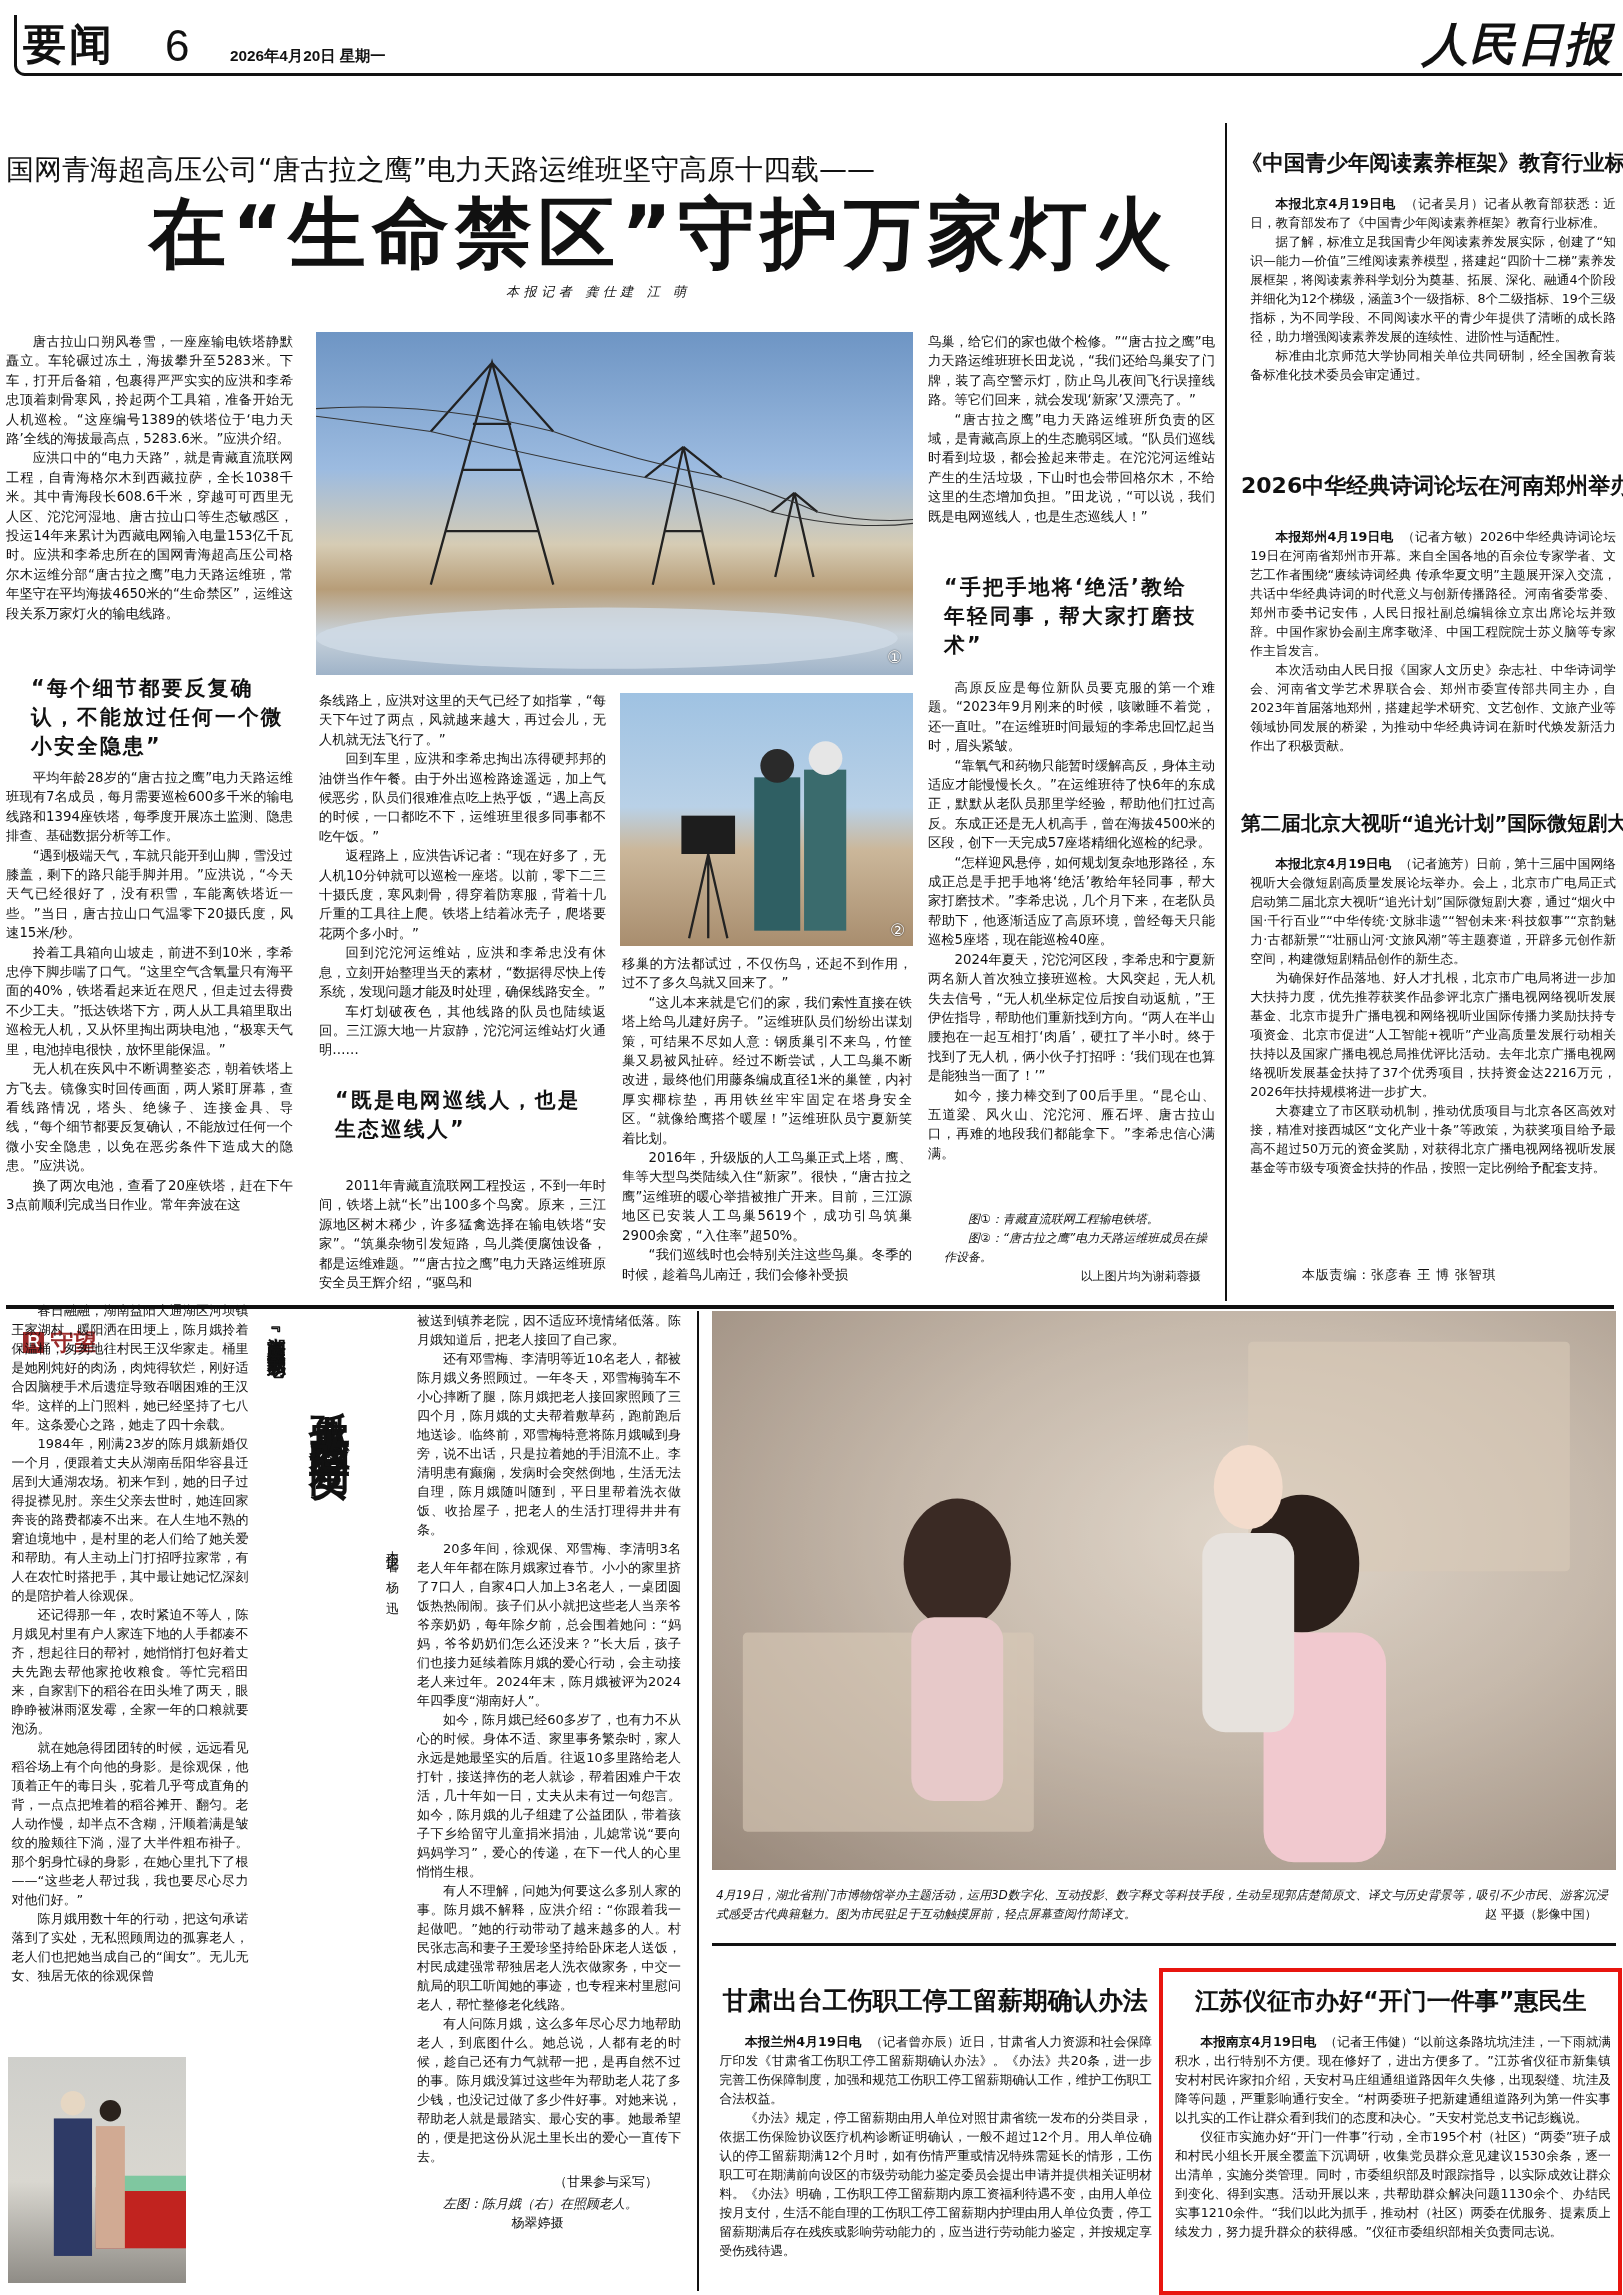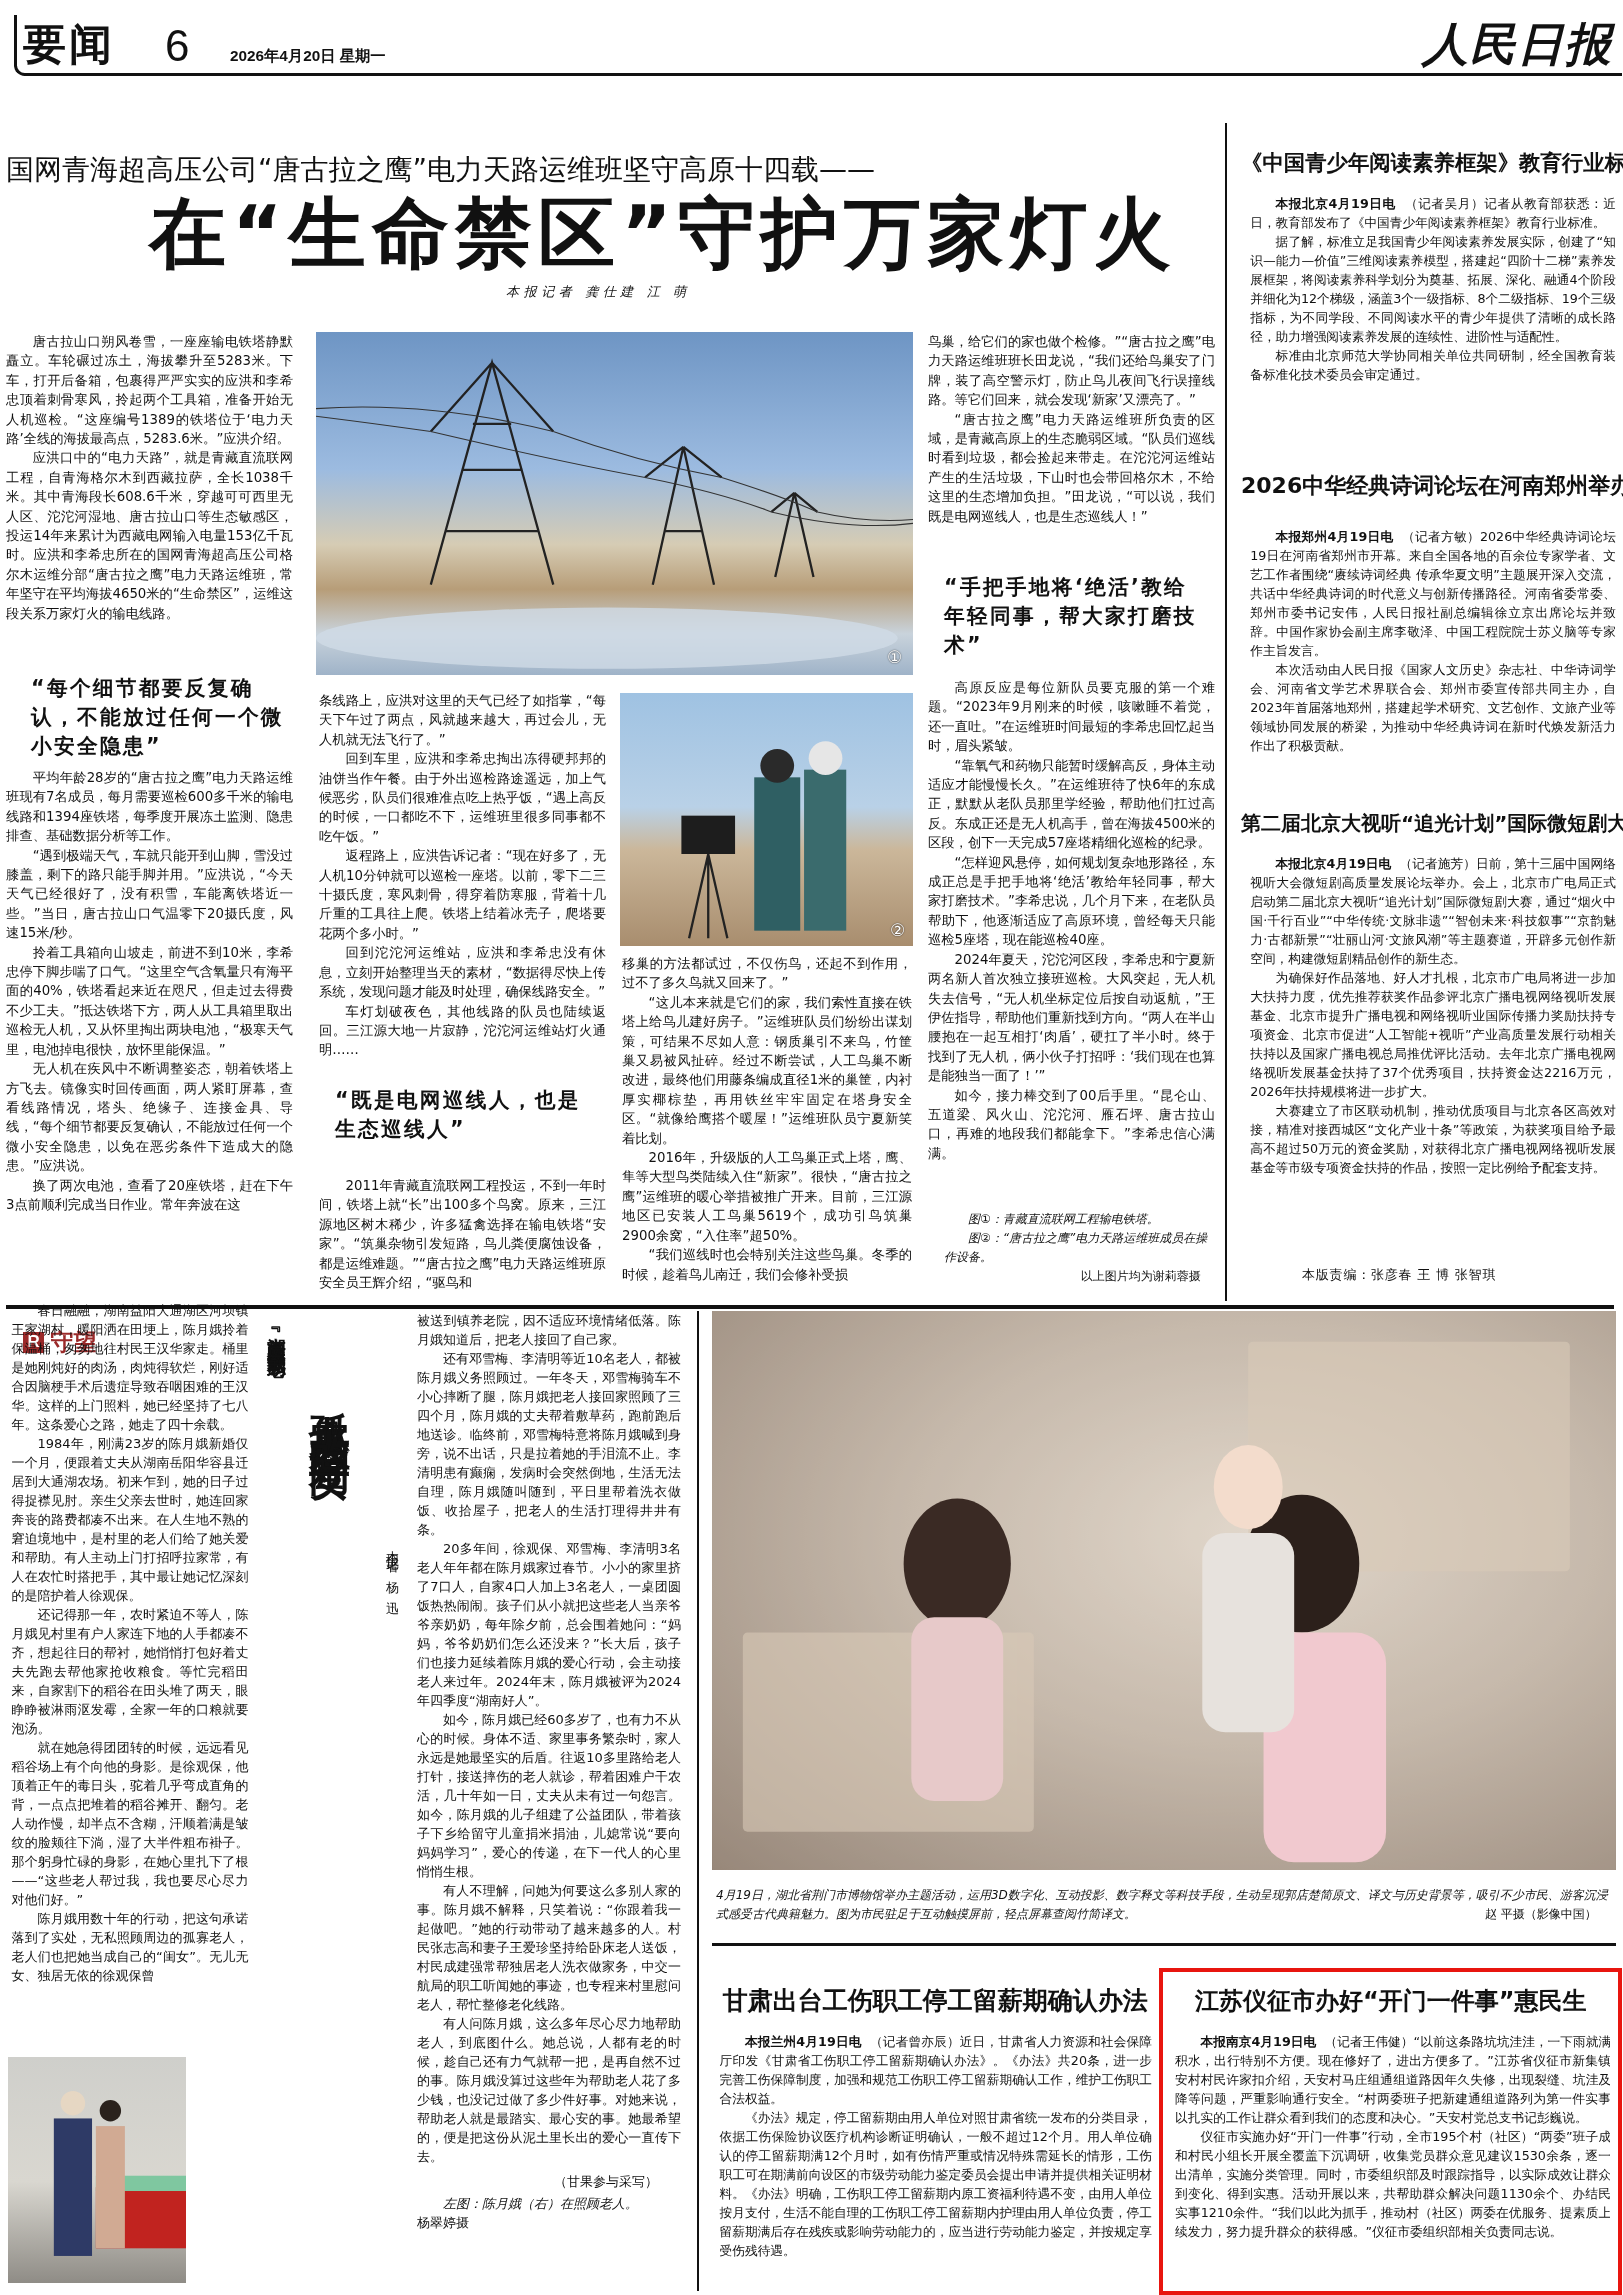--- a/index.html
+++ b/index.html
@@ -179,25 +179,25 @@
     <rect x="115" y="90" width="38" height="160" fill="#d1aa93"></rect>
     <circle cx="134" cy="70" r="14" fill="#2a221c"></circle>
   </svg>
 </div>
 
 <div class="abs txt" style="left:417px;top:1311px;width:264px;font-size:13px;line-height:19px;">
   <p style="text-indent:0">被送到镇养老院，因不适应环境情绪低落。陈月娥知道后，把老人接回了自己家。</p>
   <p>还有邓雪梅、李清明等近10名老人，都被陈月娥义务照顾过。一年冬天，邓雪梅骑车不小心摔断了腿，陈月娥把老人接回家照顾了三四个月，陈月娥的丈夫帮着敷草药，跑前跑后地送诊。临终前，邓雪梅特意将陈月娥喊到身旁，说不出话，只是拉着她的手泪流不止。李清明患有癫痫，发病时会突然倒地，生活无法自理，陈月娥随叫随到，平日里帮着洗衣做饭、收拾屋子，把老人的生活打理得井井有条。</p>
   <p>20多年间，徐观保、邓雪梅、李清明3名老人年年都在陈月娥家过春节。小小的家里挤了7口人，自家4口人加上3名老人，一桌团圆饭热热闹闹。孩子们从小就把这些老人当亲爷爷亲奶奶，每年除夕前，总会围着她问：“妈妈，爷爷奶奶们怎么还没来？”长大后，孩子们也接力延续着陈月娥的爱心行动，会主动接老人来过年。2024年末，陈月娥被评为2024年四季度“湖南好人”。</p>
   <p>如今，陈月娥已经60多岁了，也有力不从心的时候。身体不适、家里事务繁杂时，家人永远是她最坚实的后盾。往返10多里路给老人打针，接送摔伤的老人就诊，帮着困难户干农活，几十年如一日，丈夫从未有过一句怨言。如今，陈月娥的儿子组建了公益团队，带着孩子下乡给留守儿童捐米捐油，儿媳常说“要向妈妈学习”，爱心的传递，在下一代人的心里悄悄生根。</p>
-  <p>有人不理解，问她为何要这么多别人家的事。陈月娥不解释，只笑着说：“你跟着我一起做吧。”她的行动带动了越来越多的人。村民张志高和妻子王爱珍坚持给卧床老人送饭，村民成建强常帮独居老人洗衣做家务，中交一航局的职工听闻她的事迹，也专程来村里慰问老人，帮忙整修老化线路。</p>
+  <p>有人不理解，问她为何要这么多别人家的事。陈月娥不解释，应洪介绍：“你跟着我一起做吧。”她的行动带动了越来越多的人。村民张志高和妻子王爱珍坚持给卧床老人送饭，村民成建强常帮独居老人洗衣做家务，中交一航局的职工听闻她的事迹，也专程来村里慰问老人，帮忙整修老化线路。</p>
   <p>有人问陈月娥，这么多年尽心尽力地帮助老人，到底图什么。她总说，人都有老的时候，趁自己还有力气就帮一把，是再自然不过的事。陈月娥没算过这些年为帮助老人花了多少钱，也没记过做了多少件好事。对她来说，帮助老人就是最踏实、最心安的事。她最希望的，便是把这份从泥土里长出的爱心一直传下去。</p>
   <div style="text-align:right;margin-top:6.1px;padding-right:23px">（甘果参与采写）</div>
   <div style="text-indent:2em;font-style:italic;margin-top:3.1px">左图：陈月娥（右）在照顾老人。</div>
-  <div style="text-align:left;padding-right:23px">杨翠婷摄</div>
+  <div style="text-align:center;padding-right:23px">杨翠婷摄</div>
 </div>
 
 <div class="abs vrule" style="left:697px;top:1311px;height:980px;"></div>
 
 <div class="abs photo" style="left:712px;top:1311px;width:904px;height:559px;background:radial-gradient(ellipse at 60% 40%,#efe7dc 0%,#cbbfb2 45%,#8d7d70 100%);">
   <svg width="904" height="559" viewBox="0 0 1180 730">
     <rect x="0" y="0" width="1180" height="730" fill="#b9a899" opacity="0.25"></rect>
     <g fill="#d9c9b7" opacity="0.6">
       <rect x="700" y="40" width="420" height="300" rx="6"></rect>
       <rect x="40" y="420" width="380" height="260" rx="6"></rect>

